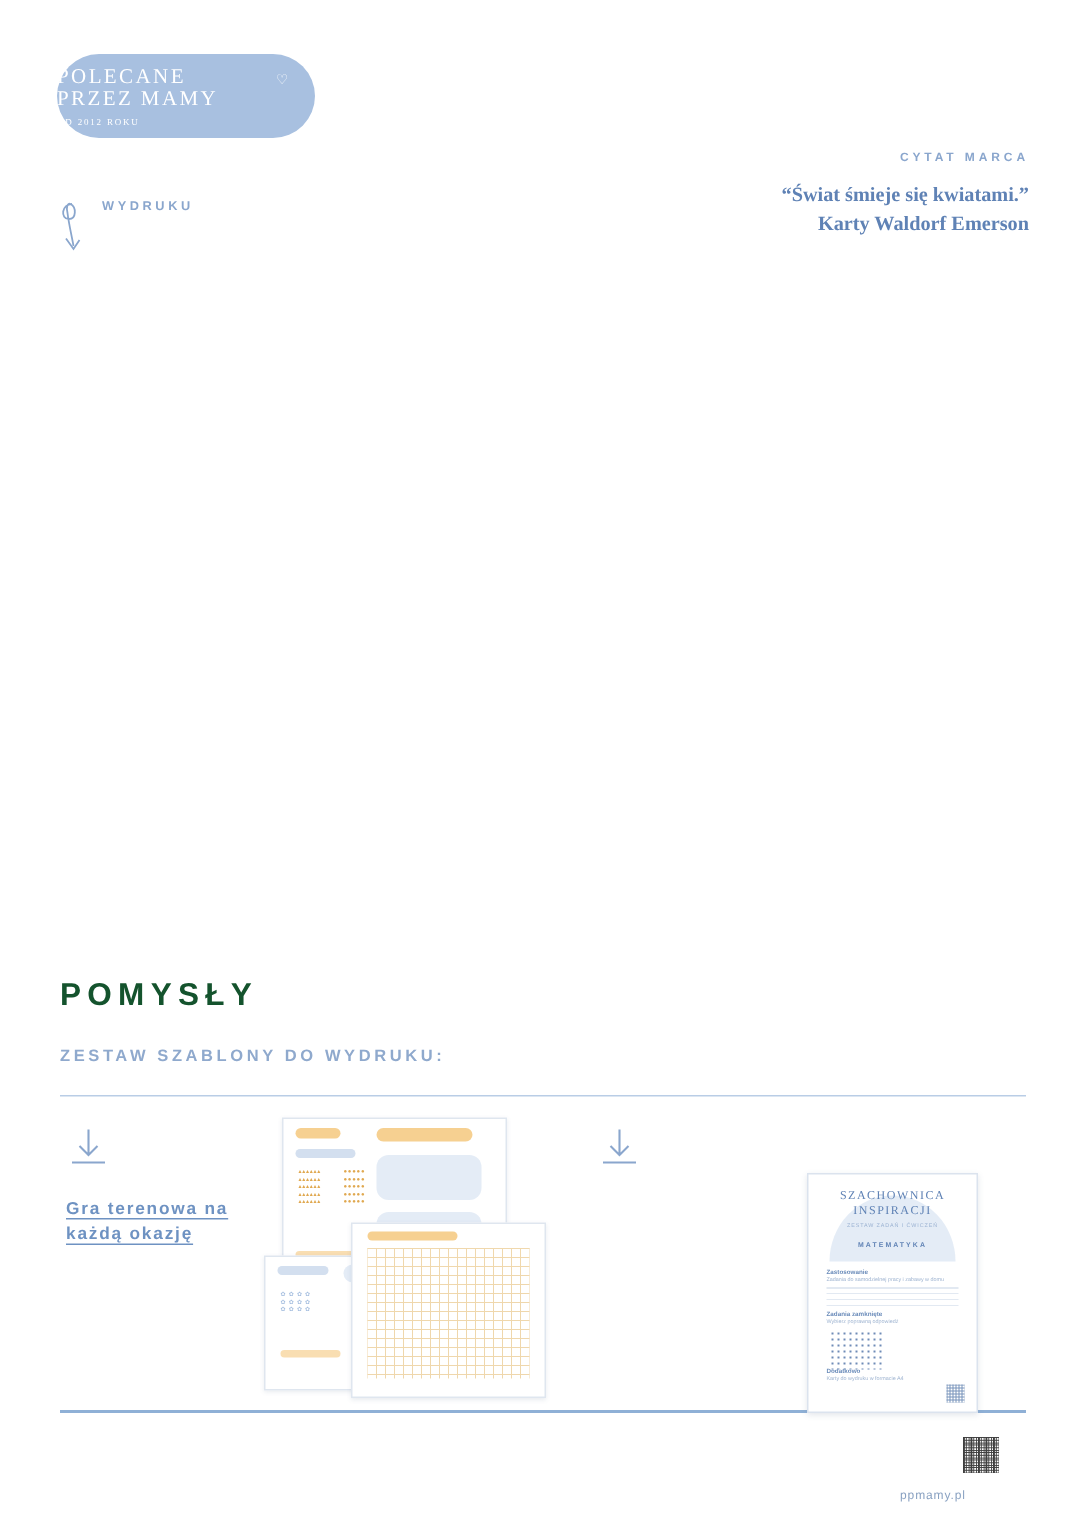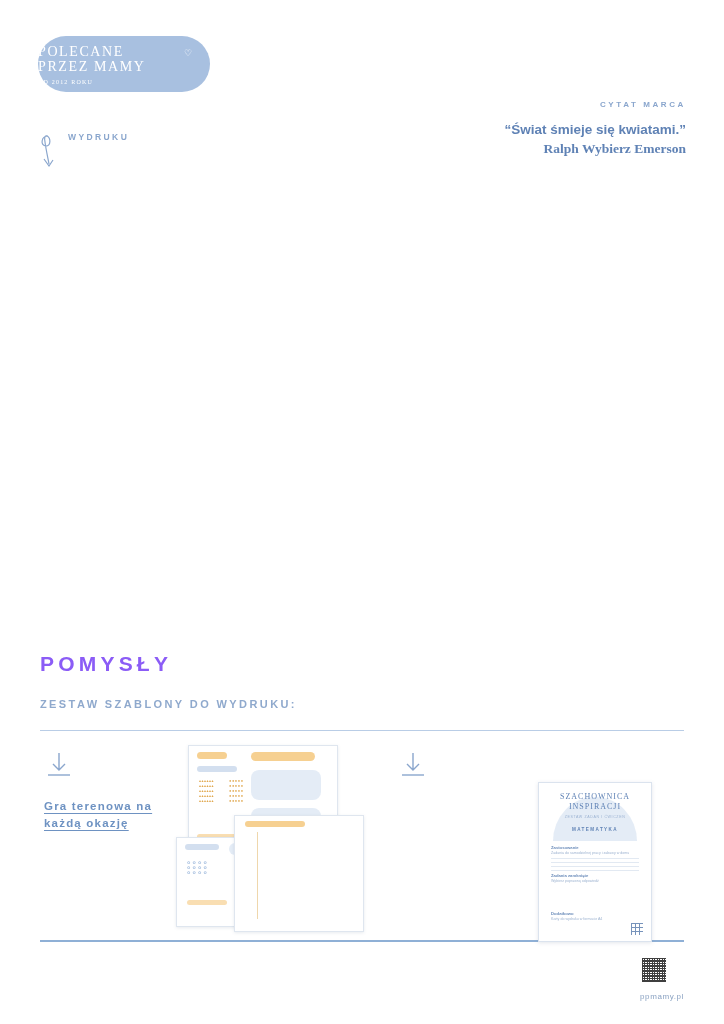--- a/index.html
+++ b/index.html
@@ -88,21 +88,21 @@
   }
   .quote-label {
     font-size: 8px;
     letter-spacing: 2.6px;
     font-weight: bold;
     color: #8aa6cd;
     margin-bottom: 11px;
     text-align: right;
   }
   .quote-text {
-    font-family: Liberation Sans, sans-serif;
+    font-family: Liberation Serif, serif;
     font-size: 13.5px;
     font-weight: bold;
     color: #5f82b5;
     line-height: 19px;
   }
   .quote-author {
     font-family: "Liberation Serif", serif;
     font-size: 13.5px;
     font-weight: bold;
     color: #5f82b5;
@@ -110,21 +110,21 @@
   }
 
   
   .pomysly-title {
     position: absolute;
     left: 40px;
     top: 652px;
     font-size: 21px;
     font-weight: bold;
     letter-spacing: 4.2px;
-    color: #8b5cf6;
+    color: #14532d;
   }
   .pomysly-sub {
     position: absolute;
     left: 40px;
     top: 698px;
     font-size: 11px;
     font-weight: bold;
     letter-spacing: 2.4px;
     color: #8fa9cd;
   }
@@ -315,21 +315,21 @@
     background-image:
       linear-gradient(90deg, #3f3f3f 20%, transparent 20% 40%, #3f3f3f 40% 55%, transparent 55% 72%, #3f3f3f 72% 86%, transparent 86%),
       linear-gradient(#3f3f3f 18%, transparent 18% 36%, #3f3f3f 36% 52%, transparent 52% 70%, #3f3f3f 70% 84%, transparent 84%);
     background-size: 5px 5px;
   }
   .footer-url {
     position: absolute;
     left: 600px;
     top: 992px;
     width: 84px;
-    text-align: right;
+    text-align: left;
     font-size: 8px;
     letter-spacing: .6px;
     color: #8aa2c2;
   }
 </style>
 </head>
 <body>
 
 <div class="logo-badge">
   <div class="logo-line1">POLECANE</div>
@@ -342,21 +342,21 @@
   <svg class="notatki-arrow" viewBox="0 0 26 42">
     <path d="M10 6 C3 6 2 16 8 16 C13 16 13 8 9 6 C7 5 6 8 7 12 C8 20 10 28 11 34" fill="none" stroke="#8aa6cd" stroke-width="1.2"></path>
     <path d="M6 29 L11 36 L15 30" fill="none" stroke="#8aa6cd" stroke-width="1.2"></path>
   </svg>
   <div class="notatki-label">WYDRUKU</div>
 </div>
 
 <div class="quote-block">
   <div class="quote-label">CYTAT MARCA</div>
   <div class="quote-text">“Świat śmieje się kwiatami.”</div>
-  <div class="quote-author">Ralph Wybierz Emerson</div>
+  <div class="quote-author">Karty Waldorf Emerson</div>
 </div>
 
 <div class="pomysly-title">POMYSŁY</div>
 <div class="pomysly-sub">ZESTAW SZABLONY DO WYDRUKU:</div>
 <div class="rule-top"></div>
 <div class="rule-bottom"></div>
 
 <div class="dl-col left">
   <svg class="dl-icon" viewBox="0 0 30 30">
     <path d="M15 3 L15 20 M9 14 L15 20 L21 14" fill="none" stroke="#8aa6cd" stroke-width="1.4"></path>

